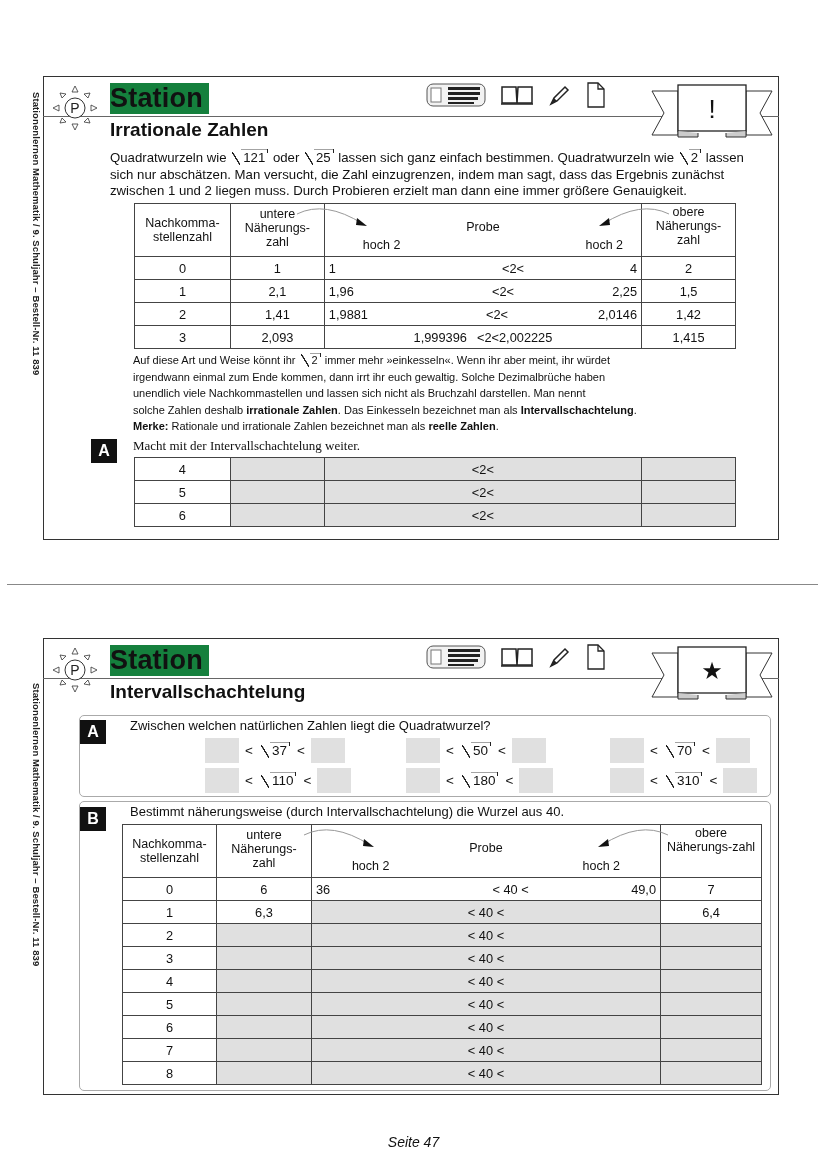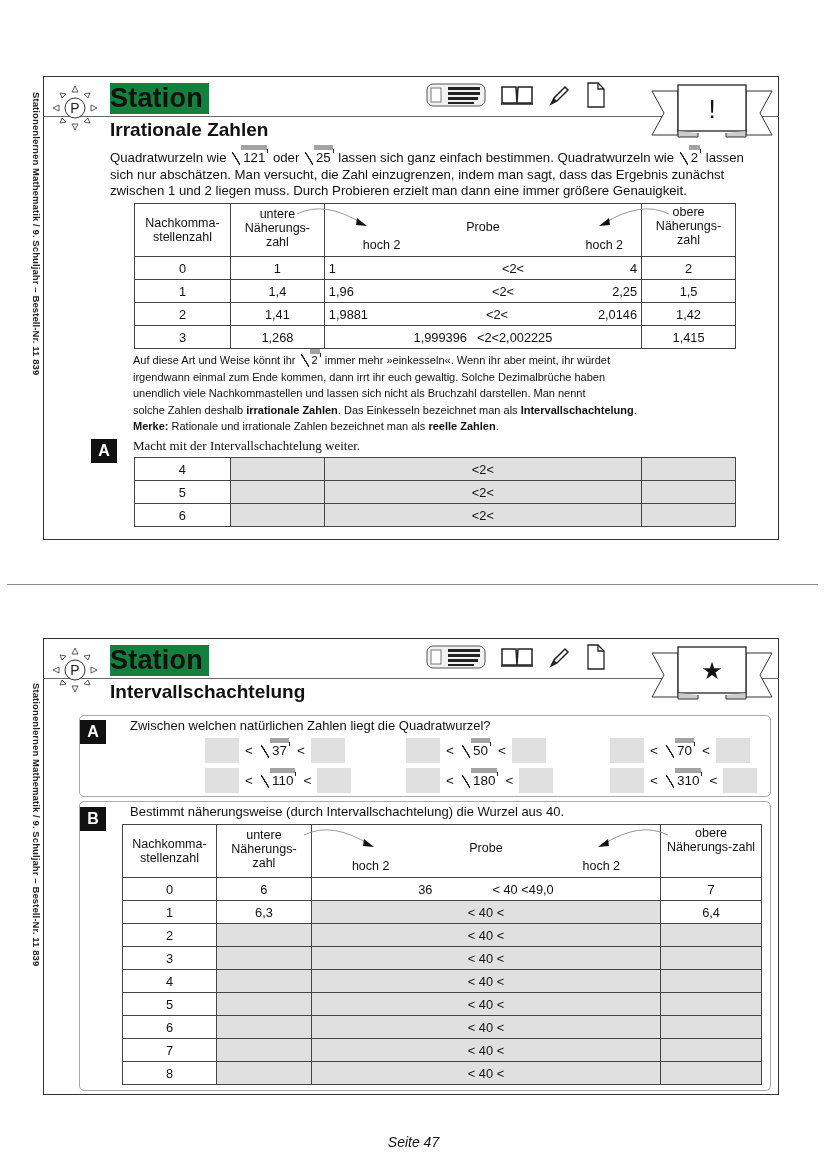--- a/index.html
+++ b/index.html
@@ -31,21 +31,21 @@
   .tool-icons { position: absolute; left: 382px; top: 4px; display: flex; gap: 14px; align-items: center; }
   .tool-icons svg { display: block; }
   .ribbon { position: absolute; left: 604px; top: 6px; width: 128px; height: 58px; }
 
   .intro { position: absolute; left: 66px; font-size: 13.2px; line-height: 16.5px; width: 660px; }
   .sqrt { display: inline-block; position: relative; padding-left: 9px; margin: 0 2px; }
   .sqrt::before {
     content: ""; position: absolute; left: 0; top: 2px; width: 8px; height: 13px;
     background: linear-gradient(to top right, transparent 45%, #222 47%, #222 55%, transparent 57%);
   }
-  .sqrt .rad { border-top: 5px solid #a3a3a3; padding: 0 2px; position: relative; }
+  .sqrt .rad { border-top: 1px solid #a3a3a3; padding: 0 2px; position: relative; }
   .sqrt .rad::after { content: ""; position: absolute; right: -1px; top: -1px; width: 1px; height: 4px; background: #222; }
 
   table.iv { position: absolute; border-collapse: collapse; font-size: 12.8px; padding-left: 36px; }
   table.iv td, table.iv th { border: 1px solid #444; font-weight: normal; height: 23px; padding: 0 4px; }
   table.iv th { height: 52px; vertical-align: middle; line-height: 14px; font-size: 12.5px; }
   .c { text-align: center; }
   .gray { background: #e0e0e0; }
   .probe-head { position: relative; }
 
   .badge {
@@ -169,21 +169,21 @@
             <div style="display:flex; justify-content:space-between;">
               <span>1</span>
               <span style="margin-left:60px;">&lt;2&lt;</span>
               <span>4</span>
             </div>
           </td>
       <td class="c">2</td>
     </tr>
     <tr>
       <td class="c">1</td>
-      <td class="c">1,4</td>
+      <td class="c">2,1</td>
       <td colspan="2">
             <div style="display:flex; justify-content:space-between;">
               <span>1,96</span>
               <span style="margin-left:40px;">&lt;2&lt;</span>
               <span>2,25</span>
             </div>
           </td>
       <td class="c">1,5</td>
     </tr>
     <tr>
@@ -193,21 +193,21 @@
             <div style="display:flex; justify-content:space-between;">
               <span>1,9881</span>
               <span style="margin-left:28px;">&lt;2&lt;</span>
               <span>2,0146</span>
             </div>
           </td>
       <td class="c">1,42</td>
     </tr>
     <tr>
       <td class="c">3</td>
-      <td class="c">1,268</td>
+      <td class="c">2,093</td>
       <td colspan="2">
             <div style="display:flex; justify-content:center;">
               <span>1,999396</span>
               <span style="margin-left:10px;">&lt;2&lt;</span>
               <span>2,002225</span>
             </div>
           </td>
       <td class="c">1,415</td>
     </tr>
   </tbody>
@@ -393,21 +393,21 @@
             <span style="position:absolute; left:40px; bottom:4px;">hoch 2</span>
             <span style="position:absolute; right:40px; bottom:4px;">hoch 2</span>
           </div>
         </th>
         <th class="c" style="vertical-align:top; padding-top:1px;">obere Näherungs-zahl</th>
       </tr>
       <tr>
         <td class="c">0</td>
         <td class="c">6</td>
         <td colspan="2">
-              <div style="display:flex; justify-content:center;">
+              <div style="display:flex; justify-content:space-between;">
                 <span>36</span>
                 <span style="margin-left:60px;">&lt; 40 &lt;</span>
                 <span>49,0</span>
               </div>
             </td>
         <td class="c">7</td>
       </tr>
       <tr>
         <td class="c">1</td>
         <td class="c">6,3</td>

